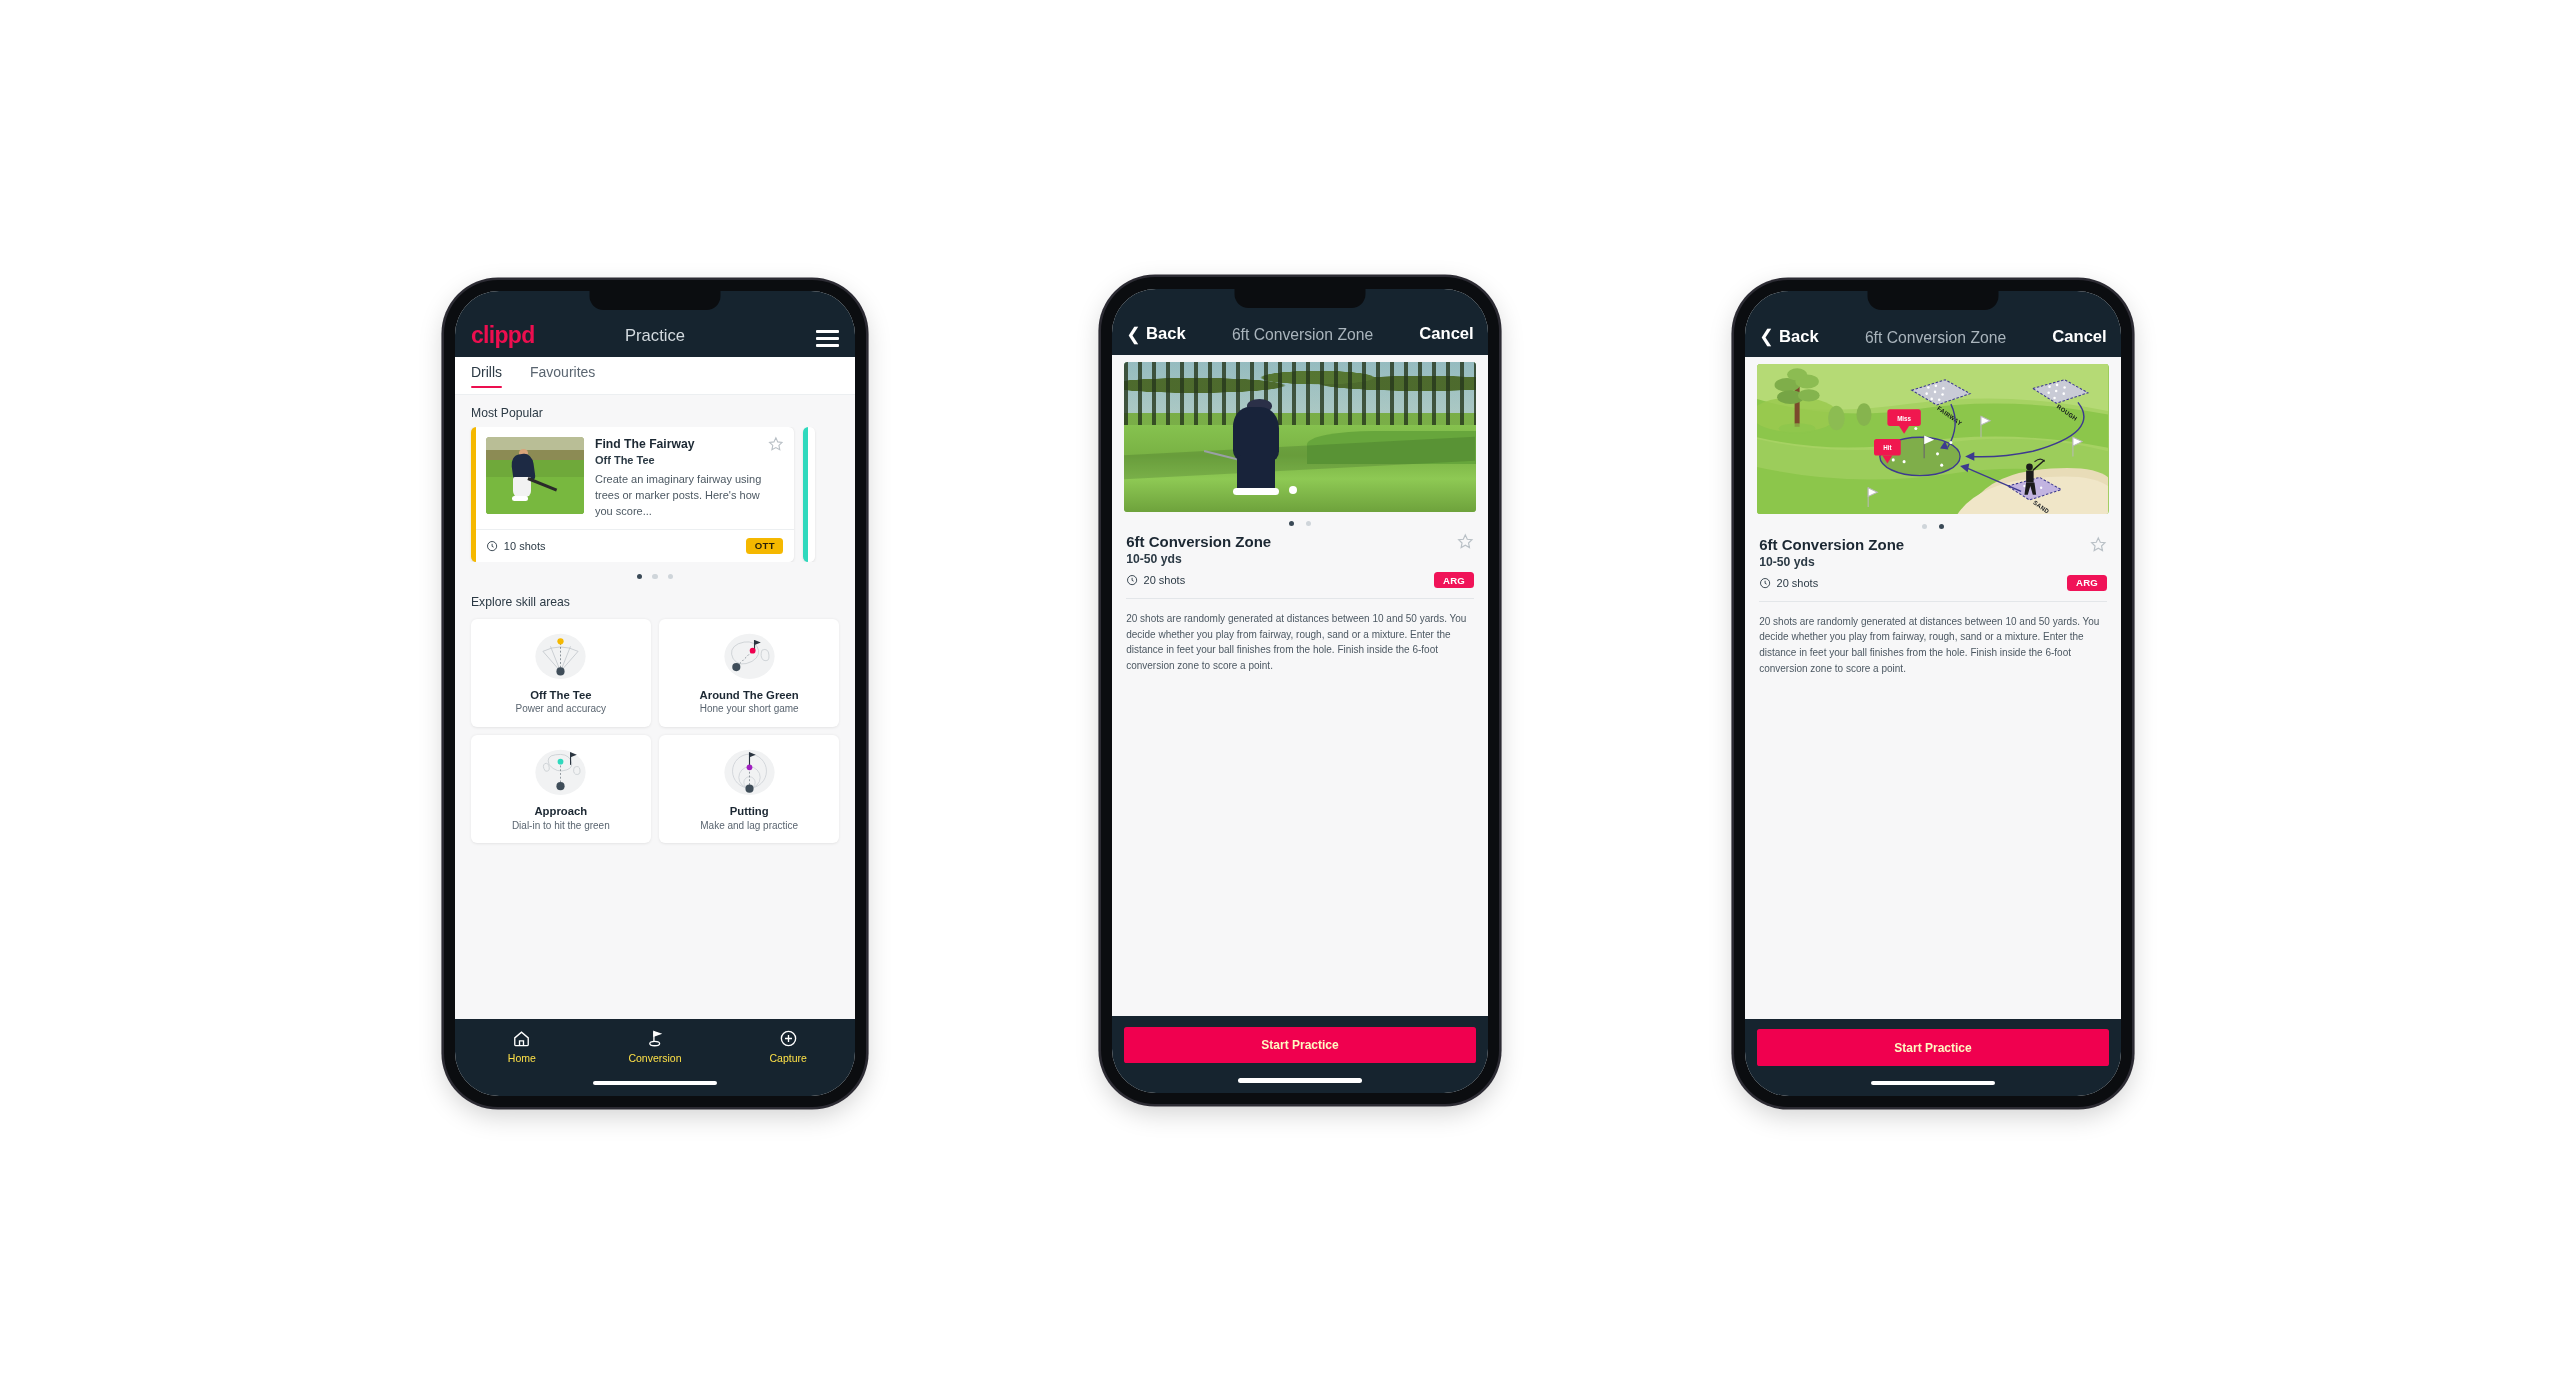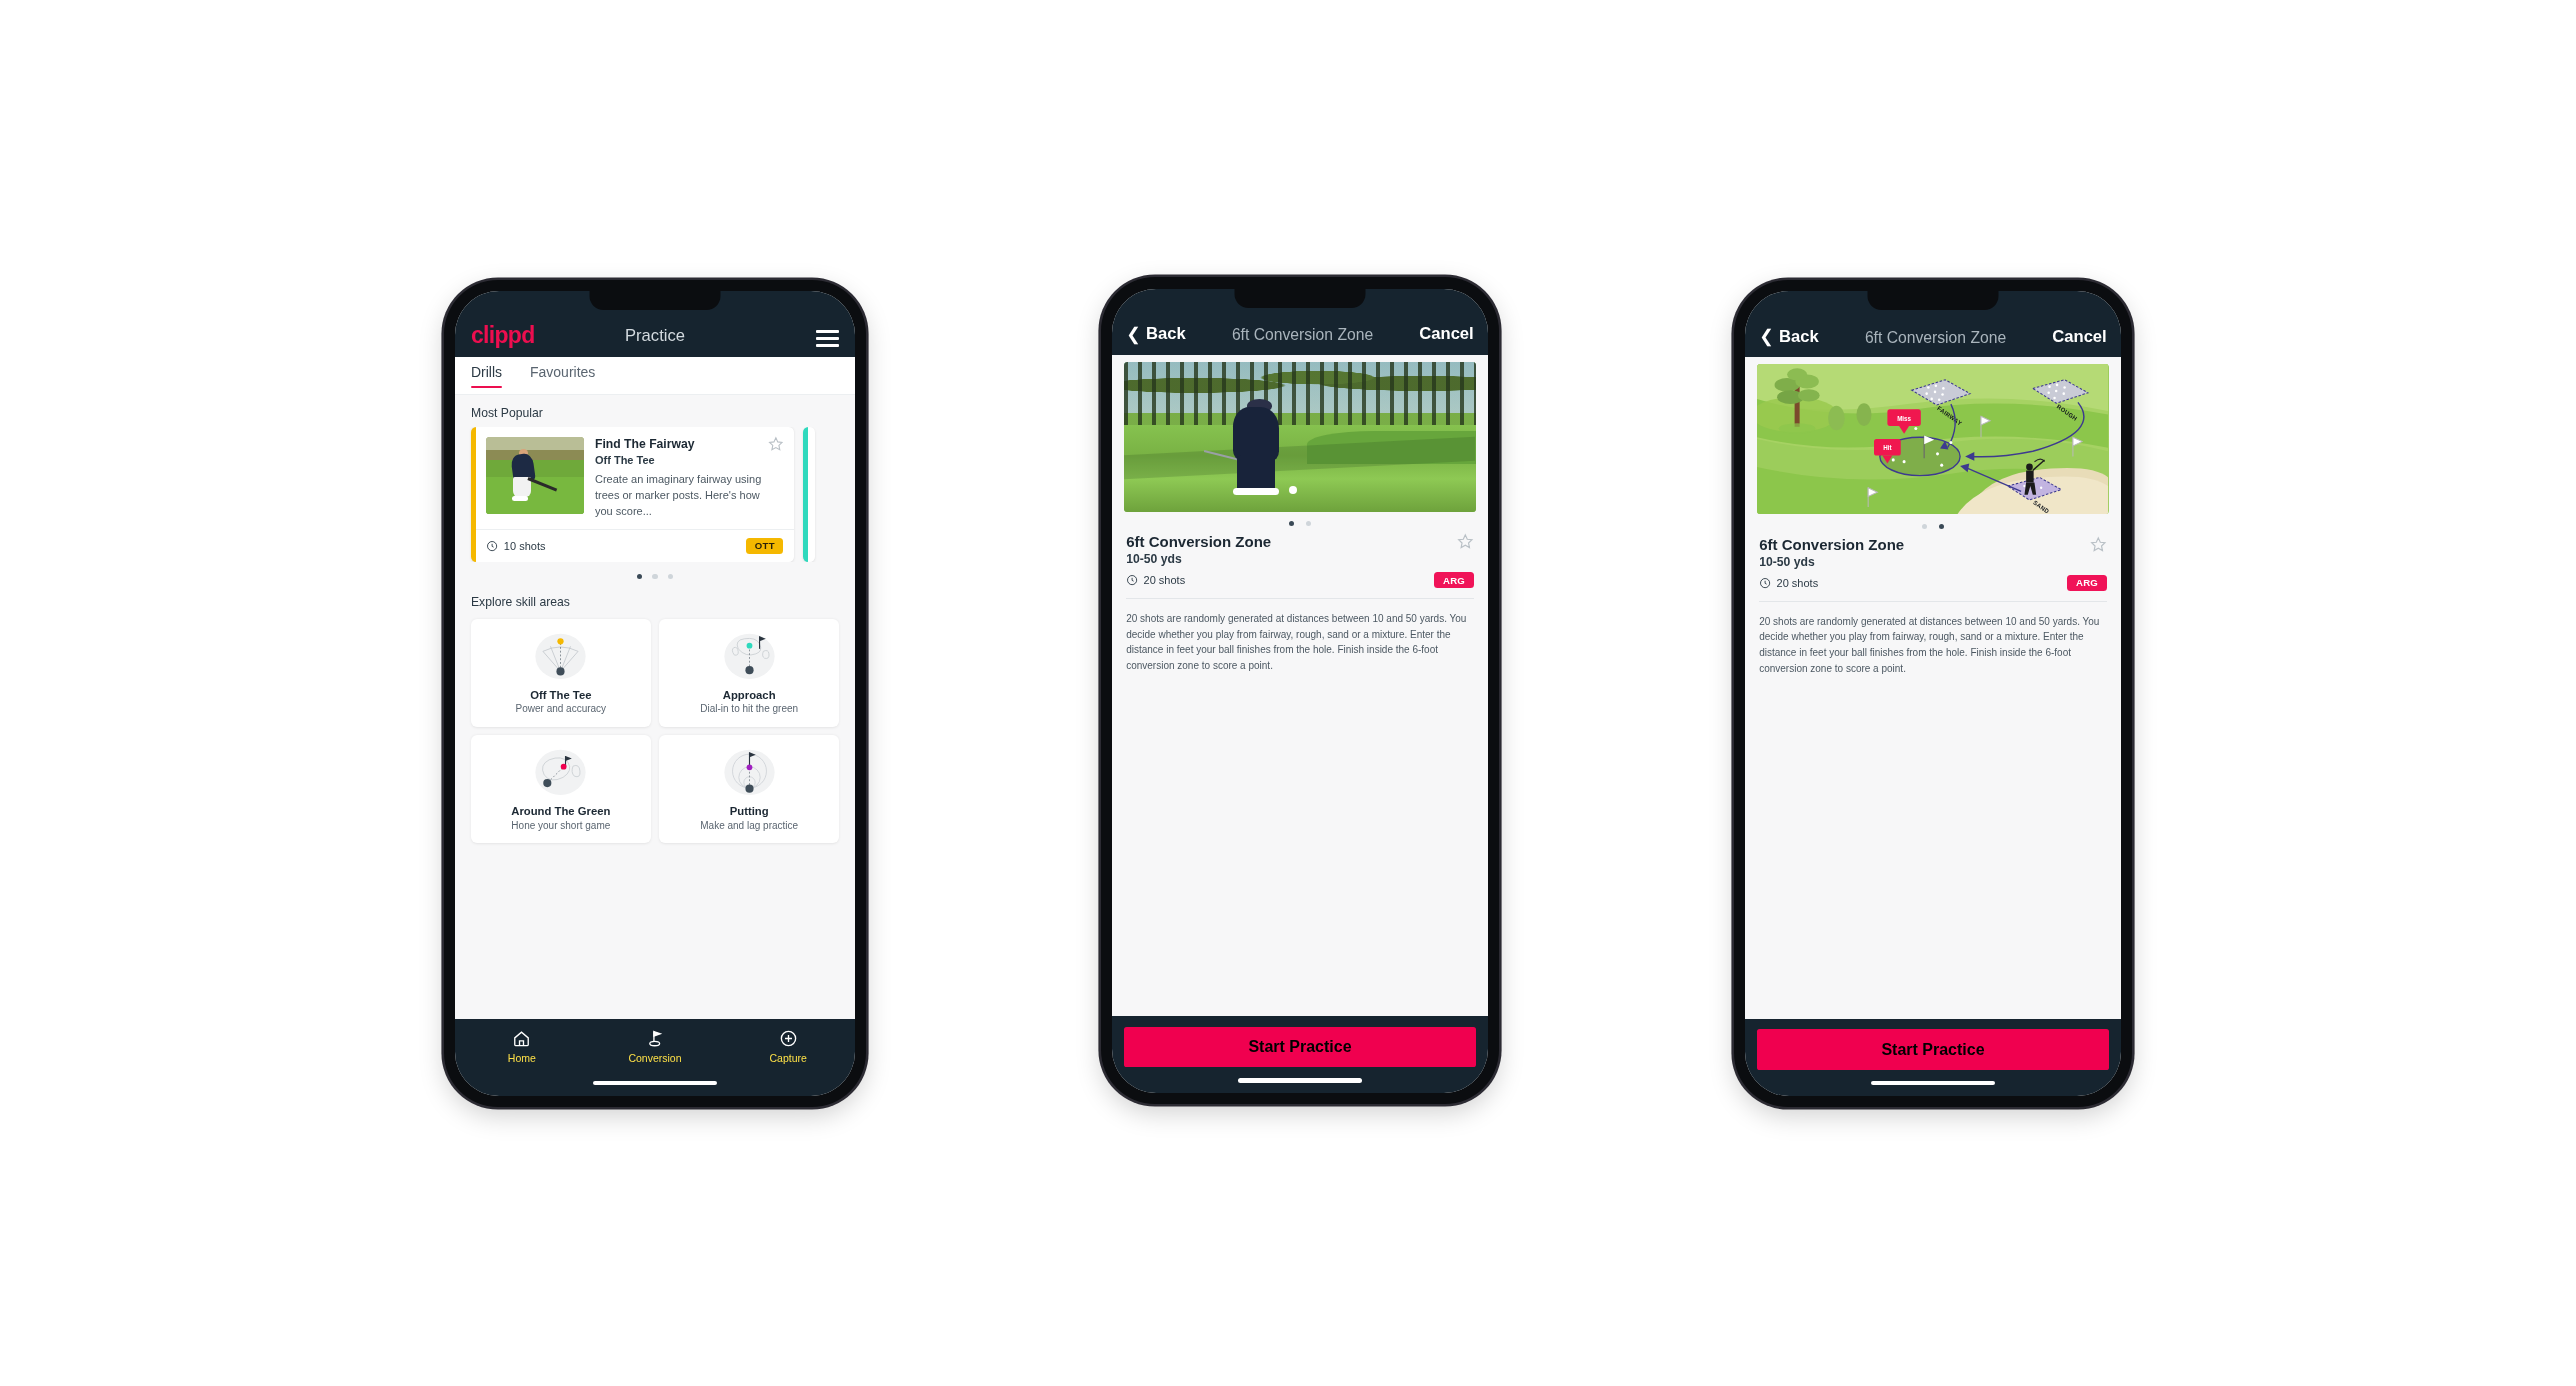--- a/index.html
+++ b/index.html
@@ -312,22 +312,22 @@
     background: #16242f;
     flex: 0 0 auto;
     padding: 10.5px 12.2px 0 12.2px;
     height: 77px;
     position: relative;
   }
   .cta {
     display: block;
     width: 100%;
     background: #f0004f;
-    color: #000000;
-    font-size: 16px;
+    color: #fef9c3;
+    font-size: 12px;
     font-weight: 700;
     text-align: center;
     padding: 11.3px 0;
     border: none;
     border-radius: 2.6px;
     font-family: "Liberation Sans", sans-serif;
   }
 
   
   .photo { position: absolute; inset: 0; background: #7ab648; }
@@ -474,49 +474,49 @@
               <circle cx="50" cy="66" r="6.5" fill="#3f4d59"></circle>
             </svg>
             <div class="skill-name">Off The Tee</div>
             <div class="skill-desc">Power and accuracy</div>
           </div>
 
           <div class="skill-card">
             <svg class="skill-ic" viewBox="0 0 100 86">
               <ellipse cx="50" cy="42" rx="40" ry="36" fill="#f1f2f3"></ellipse>
               <g stroke="#c4c9ce" stroke-width="1.2" fill="none">
+                <path d="M24 46 Q16 30 32 22 Q52 14 62 26 Q70 40 54 50 Q34 60 24 46Z"></path>
+                <path d="M70 32 Q80 28 81 40 Q82 52 72 48 Q66 42 70 32Z"></path>
+              </g>
+              <path d="M58 16 L58 34" stroke="#2b3540" stroke-width="1.8"></path>
+              <path d="M58 16 L68 20 L58 24Z" fill="#2b3540"></path>
+              <line x1="30" y1="58" x2="54" y2="34" stroke="#7c858d" stroke-width="1.3" stroke-dasharray="3 3"></line>
+              <circle cx="55" cy="33" r="4.6" fill="#f0004f"></circle>
+              <circle cx="29" cy="59" r="6.5" fill="#3f4d59"></circle>
+            </svg>
+            <div class="skill-name">Around The Green</div>
+            <div class="skill-desc">Hone your short game</div>
+          </div>
+
+          <div class="skill-card">
+            <svg class="skill-ic" viewBox="0 0 100 86">
+              <ellipse cx="50" cy="42" rx="40" ry="36" fill="#f1f2f3"></ellipse>
+              <g stroke="#c4c9ce" stroke-width="1.2" fill="none">
                 <path d="M32 30 Q26 16 42 14 Q60 11 66 22 Q72 34 60 38 Q44 44 32 30Z"></path>
                 <path d="M26 40 Q20 32 25 28 Q31 26 32 34 Q33 41 26 40Z"></path>
                 <path d="M72 34 Q80 30 81 38 Q82 47 74 45 Q69 42 72 34Z"></path>
               </g>
               <path d="M66 10 L66 30" stroke="#2b3540" stroke-width="1.8"></path>
               <path d="M66 10 L76 14 L66 18Z" fill="#2b3540"></path>
               <line x1="50" y1="64" x2="50" y2="26" stroke="#7c858d" stroke-width="1.3" stroke-dasharray="3 3"></line>
               <circle cx="50" cy="25" r="4.6" fill="#2fd9bd"></circle>
               <circle cx="50" cy="64" r="6.5" fill="#3f4d59"></circle>
             </svg>
             <div class="skill-name">Approach</div>
             <div class="skill-desc">Dial-in to hit the green</div>
-          </div>
-
-          <div class="skill-card">
-            <svg class="skill-ic" viewBox="0 0 100 86">
-              <ellipse cx="50" cy="42" rx="40" ry="36" fill="#f1f2f3"></ellipse>
-              <g stroke="#c4c9ce" stroke-width="1.2" fill="none">
-                <path d="M24 46 Q16 30 32 22 Q52 14 62 26 Q70 40 54 50 Q34 60 24 46Z"></path>
-                <path d="M70 32 Q80 28 81 40 Q82 52 72 48 Q66 42 70 32Z"></path>
-              </g>
-              <path d="M58 16 L58 34" stroke="#2b3540" stroke-width="1.8"></path>
-              <path d="M58 16 L68 20 L58 24Z" fill="#2b3540"></path>
-              <line x1="30" y1="58" x2="54" y2="34" stroke="#7c858d" stroke-width="1.3" stroke-dasharray="3 3"></line>
-              <circle cx="55" cy="33" r="4.6" fill="#f0004f"></circle>
-              <circle cx="29" cy="59" r="6.5" fill="#3f4d59"></circle>
-            </svg>
-            <div class="skill-name">Around The Green</div>
-            <div class="skill-desc">Hone your short game</div>
           </div>
 
           <div class="skill-card">
             <svg class="skill-ic" viewBox="0 0 100 86">
               <ellipse cx="50" cy="42" rx="40" ry="36" fill="#f1f2f3"></ellipse>
               <g stroke="#c9ced3" stroke-width="1.2" fill="none">
                 <circle cx="50" cy="40" r="27"></circle>
                 <circle cx="50" cy="50" r="17"></circle>
                 <circle cx="50" cy="58" r="9"></circle>
               </g>

